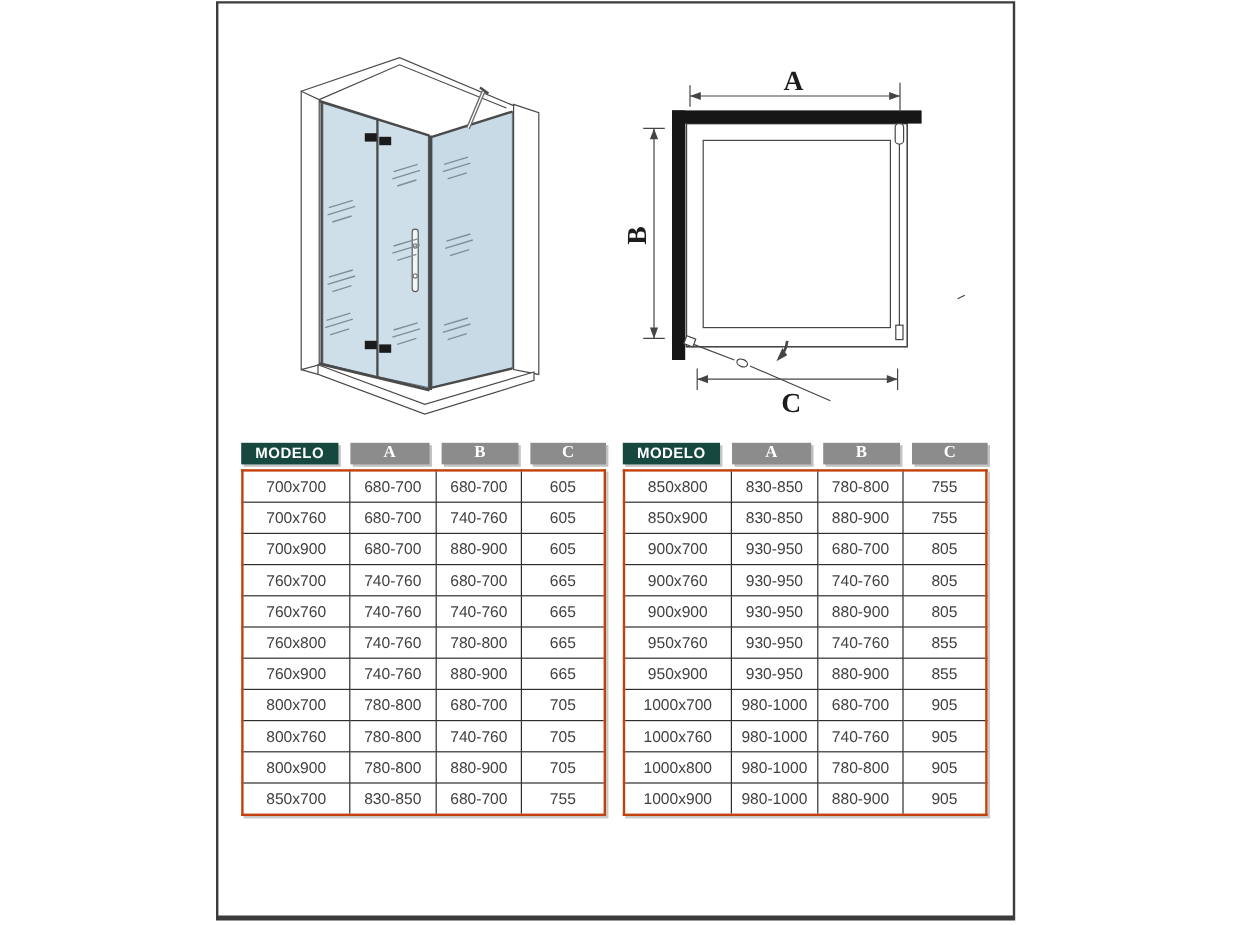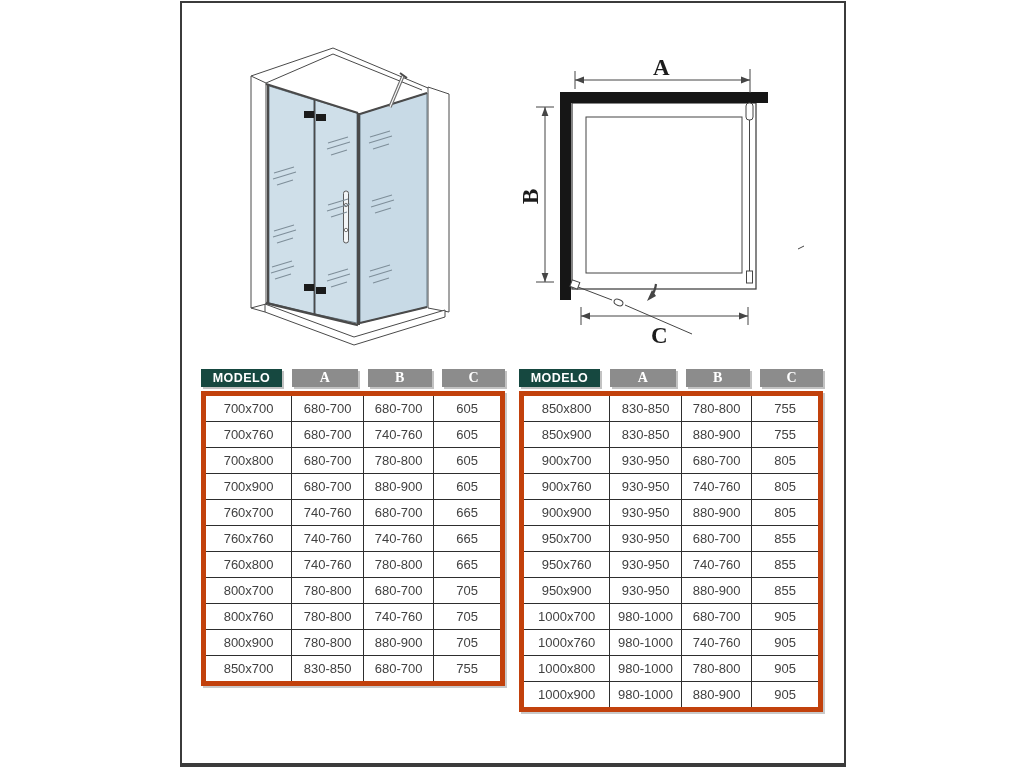--- a/index.html
+++ b/index.html
@@ -12,21 +12,21 @@
   .spec-table.left{left:19px;}
   .spec-table.right{left:337px;}
   .head-row{display:flex;gap:10px;height:18px;margin-bottom:4px;}
   .head-cell{display:flex;align-items:center;justify-content:center;
              color:#ffffff;box-shadow:2px 2px 0 rgba(120,120,120,0.45);}
   .head-cell.model{width:29.5%;background:#164840;font-weight:bold;font-size:12.5px;
                    letter-spacing:.4px;}
   .head-cell.dim{background:#8c8c8c;font-family:"Liberation Serif", serif;
                  font-weight:bold;font-size:14px;}
   .head-cell.a{width:24%;} .head-cell.b{width:23.5%;} .head-cell.c{width:23%;}
-  table.body{width:100%;border-collapse:collapse;border:5px solid #c2410c;
+  table.body{width:100%;border-collapse:collapse;border:2px solid #c2410c;
              box-shadow:2px 2px 0 rgba(120,120,120,0.4);}
   table.body td{border:1px solid #2e2e2e;height:25px;text-align:center;
                 font-size:13px;color:#414141;padding:0;}
   table.body col.model{width:29.5%;} table.body col.a{width:24%;}
   table.body col.b{width:23.5%;} table.body col.c{width:23%;}
   svg text.dimlabel{font-family:"Liberation Serif", serif;font-weight:bold;
                     font-size:23px;fill:#1c1c1c;}
 </style>
 </head>
 <body>
@@ -166,47 +166,47 @@
             <td>680-700</td>
             <td>605</td>
           </tr>
           <tr>
             <td>700x760</td>
             <td>680-700</td>
             <td>740-760</td>
             <td>605</td>
           </tr>
           <tr>
-            <td>700x800</td>
-            <td>680-700</td>
-            <td>780-800</td>
+            <td>700x900</td>
+            <td>680-700</td>
+            <td>880-900</td>
             <td>605</td>
           </tr>
           <tr>
-            <td>700x900</td>
-            <td>680-700</td>
-            <td>880-900</td>
-            <td>605</td>
-          </tr>
-          <tr>
             <td>760x700</td>
             <td>740-760</td>
             <td>680-700</td>
             <td>665</td>
           </tr>
           <tr>
             <td>760x760</td>
             <td>740-760</td>
             <td>740-760</td>
             <td>665</td>
           </tr>
           <tr>
             <td>760x800</td>
             <td>740-760</td>
             <td>780-800</td>
+            <td>665</td>
+          </tr>
+          <tr>
+            <td>760x900</td>
+            <td>740-760</td>
+            <td>880-900</td>
             <td>665</td>
           </tr>
           <tr>
             <td>800x700</td>
             <td>780-800</td>
             <td>680-700</td>
             <td>705</td>
           </tr>
           <tr>
             <td>800x760</td>
@@ -269,26 +269,20 @@
             <td>740-760</td>
             <td>805</td>
           </tr>
           <tr>
             <td>900x900</td>
             <td>930-950</td>
             <td>880-900</td>
             <td>805</td>
           </tr>
           <tr>
-            <td>950x700</td>
-            <td>930-950</td>
-            <td>680-700</td>
-            <td>855</td>
-          </tr>
-          <tr>
             <td>950x760</td>
             <td>930-950</td>
             <td>740-760</td>
             <td>855</td>
           </tr>
           <tr>
             <td>950x900</td>
             <td>930-950</td>
             <td>880-900</td>
             <td>855</td>

